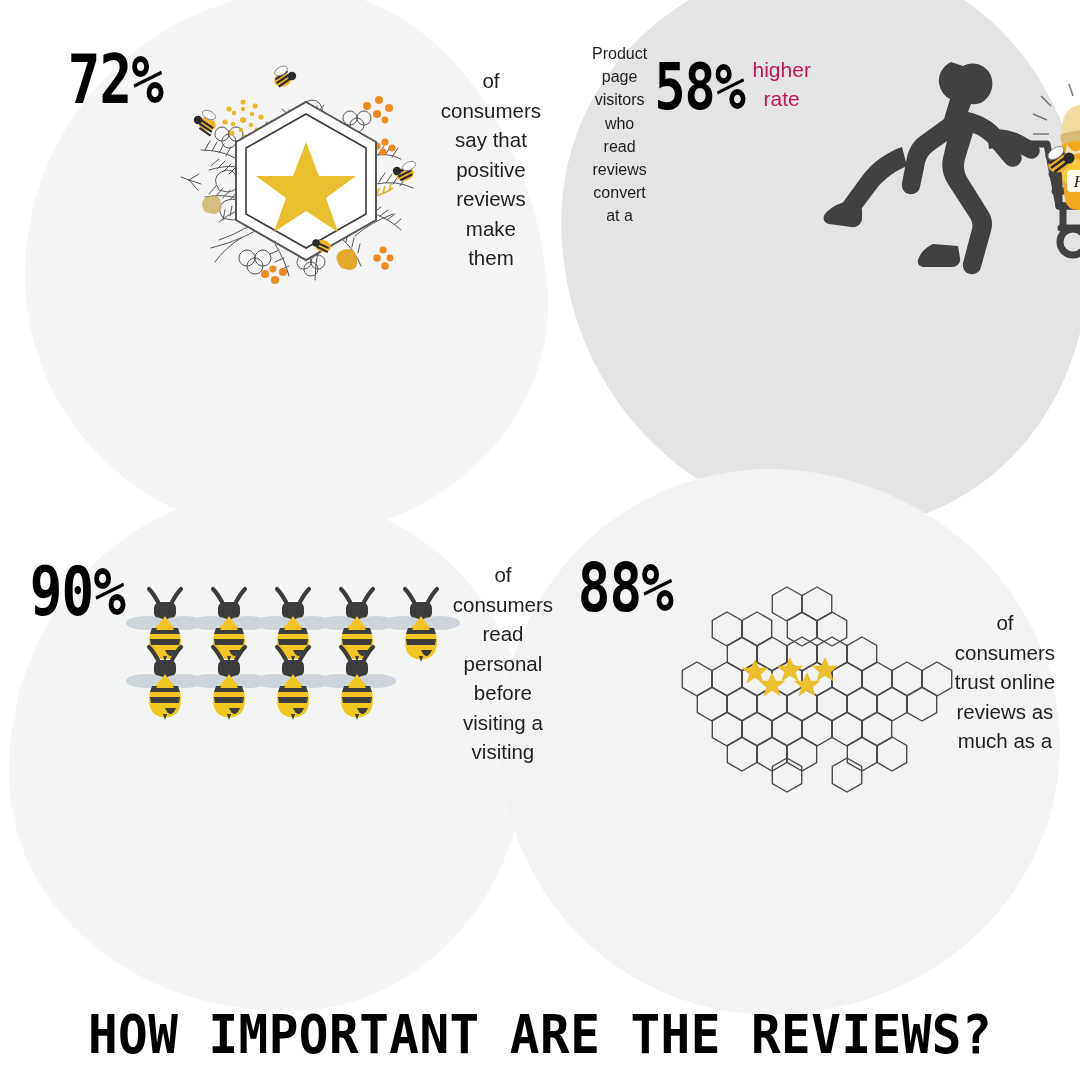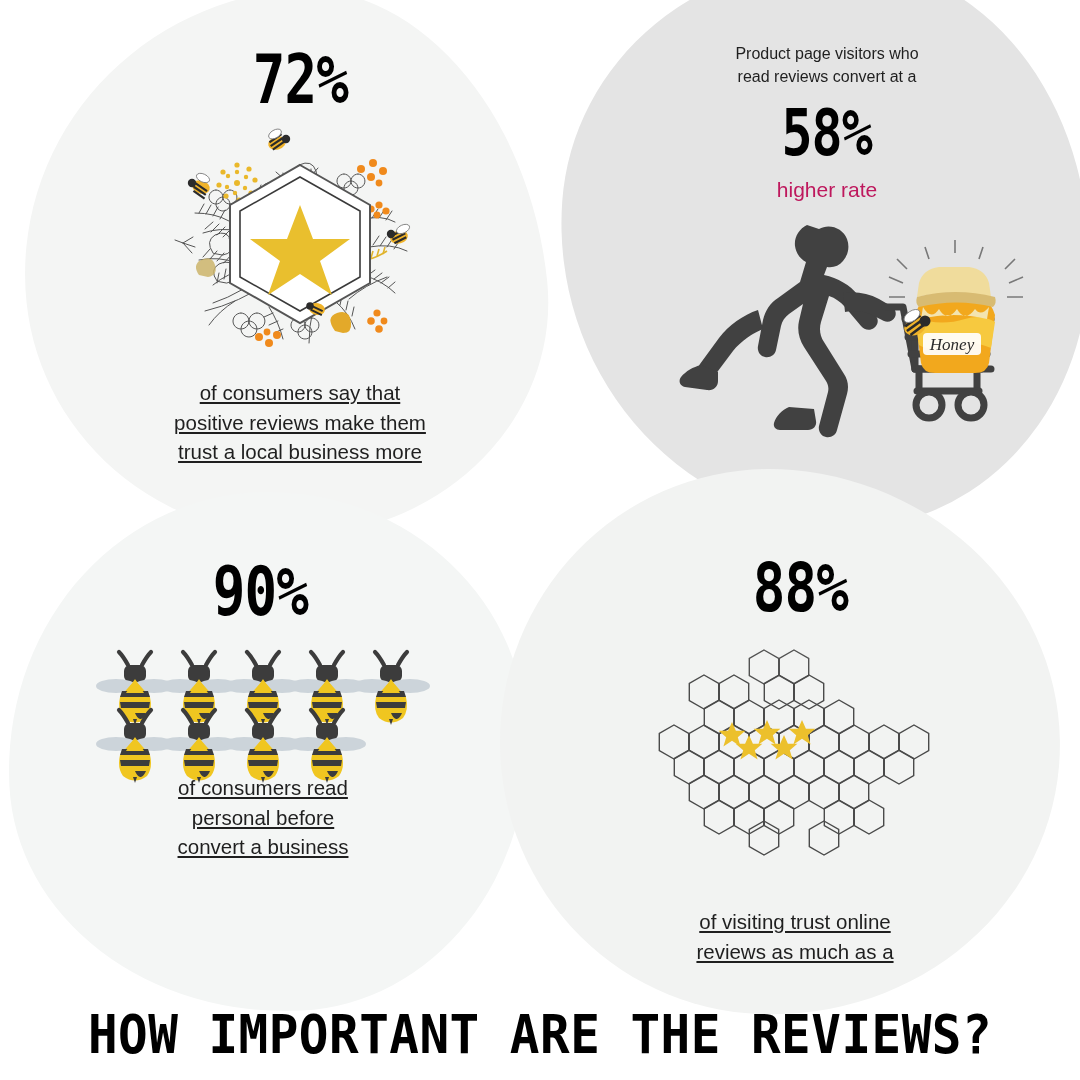--- a/index.html
+++ b/index.html
@@ -23,39 +23,38 @@
   .blob-bl{left:8px;top:492px;width:520px;height:520px;
     background:#f4f6f5;
     border-radius:50% 50% 46% 54% / 54% 48% 52% 46%;
     transform:rotate(-3deg);}
   .blob-br{left:500px;top:470px;width:560px;height:545px;
     background:#f2f3f2;
     border-radius:48% 52% 52% 48% / 50% 50% 50% 50%;
     transform:rotate(5deg);}
 
   
-  .panel{position:absolute;z-index:2;display:flex;flex-direction:column;align-items:center;}
+  .panel{position:absolute;z-index:2;display:flex;flex-direction:row;align-items:flex-start;}
   .panel-tl{left:60px;top:48px;width:480px;}
   .panel-tr{left:592px;top:42px;width:470px;}
   .panel-bl{left:28px;top:560px;width:470px;}
   .panel-br{left:560px;top:556px;width:470px;}
 
   
   .stat{
     font-family:"DejaVu Sans Mono","Liberation Sans",sans-serif;
     font-weight:bold;font-size:63px;line-height:1;color:#000000;
     letter-spacing:-1px;
     transform:scaleX(0.86) scaleY(1.08);transform-origin:center;
     white-space:nowrap;
   }
   .stat-58{font-size:60px;}
   .caption{
     font-size:20.5px;line-height:1.44;text-align:center;color:#1f1f1f;
     font-weight:400;
-    text-decoration:underline;
   }
   .lead{
     font-size:16px;line-height:1.45;text-align:center;color:#1f1f1f;
     font-weight:400;
   }
   .sub{font-size:21px;line-height:1.4;text-align:center;color:#be185d;}
 
   .footer-title{
     position:absolute;z-index:5;left:0;right:0;top:1004px;text-align:center;
     font-family:"DejaVu Sans Mono","Liberation Sans",sans-serif;
@@ -204,21 +203,20 @@
           <ellipse cx="152" cy="184" rx="8" ry="6" fill="#f0b32a" transform="rotate(12 152 184)"></ellipse>
           <path d="M146 182 l12 3 M146 186 l12 3" stroke="#2b2b2b" stroke-width="2" fill="none" transform="rotate(12 152 184)"></path>
           <circle cx="145" cy="181" r="3.8" fill="#2b2b2b"></circle>
         </g>
       </svg>
     </div>
 
     <div class="caption" style="margin-top:18px;">
       <div>of consumers say that</div>
       <div>positive reviews make them</div>
-      <div>trust a local business more</div>
     </div>
   </div>
 
   <div class="panel panel-tr">
     <div class="lead">
       <div>Product page visitors who</div>
       <div>read reviews convert at a</div>
     </div>
 
     <div class="stat stat-58" style="margin-top:14px;">58%</div>
@@ -362,21 +360,21 @@
           </g>
         <g>
             <use href="#bee" x="224" y="94"></use>
           </g>
       </svg>
     </div>
 
     <div class="caption" style="">
       <div>of consumers read</div>
       <div>personal before</div>
-      <div>convert a business</div>
+      <div>visiting a visiting</div>
     </div>
   </div>
 
   <div class="panel panel-br">
     <div class="stat" style="margin-left:10px;">88%</div>
 
     <div style="margin-top:26px;margin-left:4px;">
       <svg width="270" height="210" viewBox="0 0 270 210">
         <defs>
           <g id="hex">
@@ -450,19 +448,19 @@
         <g>
             <use href="#ystar" x="122" y="103"></use>
           </g>
         <g>
             <use href="#ystar" x="140" y="88"></use>
           </g>
       </svg>
     </div>
 
     <div class="caption" style="margin-top:52px;">
-      <div>of visiting trust online</div>
+      <div>of consumers trust online</div>
       <div>reviews as much as a</div>
     </div>
   </div>
 
   <div class="footer-title">HOW IMPORTANT ARE THE REVIEWS?</div>
 </div>
 
 </body></html>

